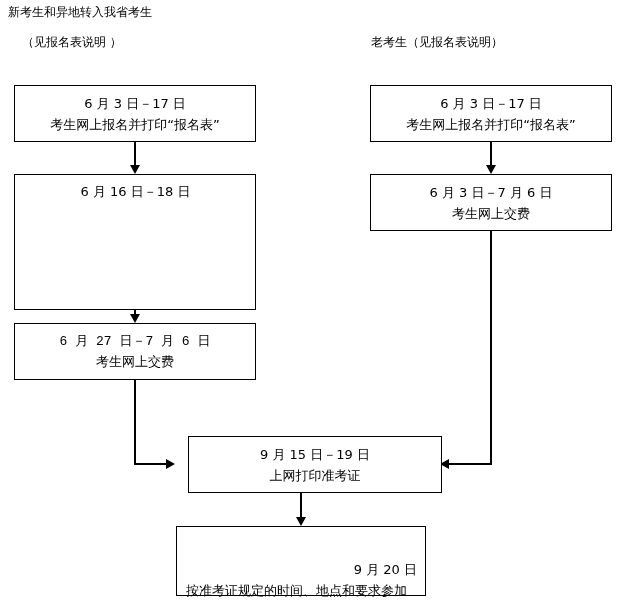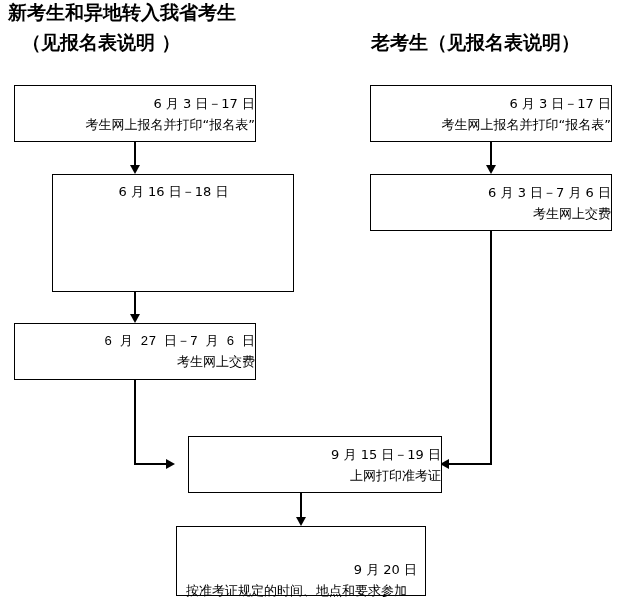--- a/index.html
+++ b/index.html
@@ -16,22 +16,22 @@
     overflow: hidden;
   }
   #chart-root {
     position: absolute;
     left: 0; top: 0;
     width: 623px;
     height: 604px;
   }
   .hdr {
     position: absolute;
-    font-weight: bold;
-    font-size: 19px;
+    font-weight: normal;
+    font-size: 12px;
     line-height: 20px;
     white-space: nowrap;
     color: #000;
   }
   #hdr-left-l1 { left: 8px;  top: 2px; }
   #hdr-left-l2 { left: 22px; top: 32px; text-align: center; }
   #hdr-right   { left: 371px; top: 32px; }
 
   .node {
     position: absolute;
@@ -49,29 +49,28 @@
     white-space: nowrap;
   }
   .node .ln.justify {
     white-space: normal;
     text-align: left;
   }
   .node.pad-center {
     display: flex;
     flex-direction: column;
     justify-content: center;
-    align-items: flex-end;
   }
   .node.pad-left {
     padding: 6px 8px 6px 9px;
   }
 
   
   #node-l1 { left: 14px;  top: 85px;  width: 242px; height: 57px; }
-  #node-l2 { left: 14px;  top: 174px; width: 242px; height: 118px; margin-left: 38px; }
+  #node-l2 { left: 14px;  top: 174px; width: 242px; height: 136px; }
   #node-l3 { left: 14px;  top: 323px; width: 242px; height: 57px; font-family: Liberation Mono, monospace; }
   #node-r1 { left: 370px; top: 85px;  width: 242px; height: 57px; }
   #node-r2 { left: 370px; top: 174px; width: 242px; height: 57px; }
   #node-m1 { left: 188px; top: 436px; width: 254px; height: 57px; }
   #node-m2 { left: 176px; top: 526px; width: 250px; height: 70px; }
 
   
   .ln-v, .ln-h {
     position: absolute;
     background: #000000;

